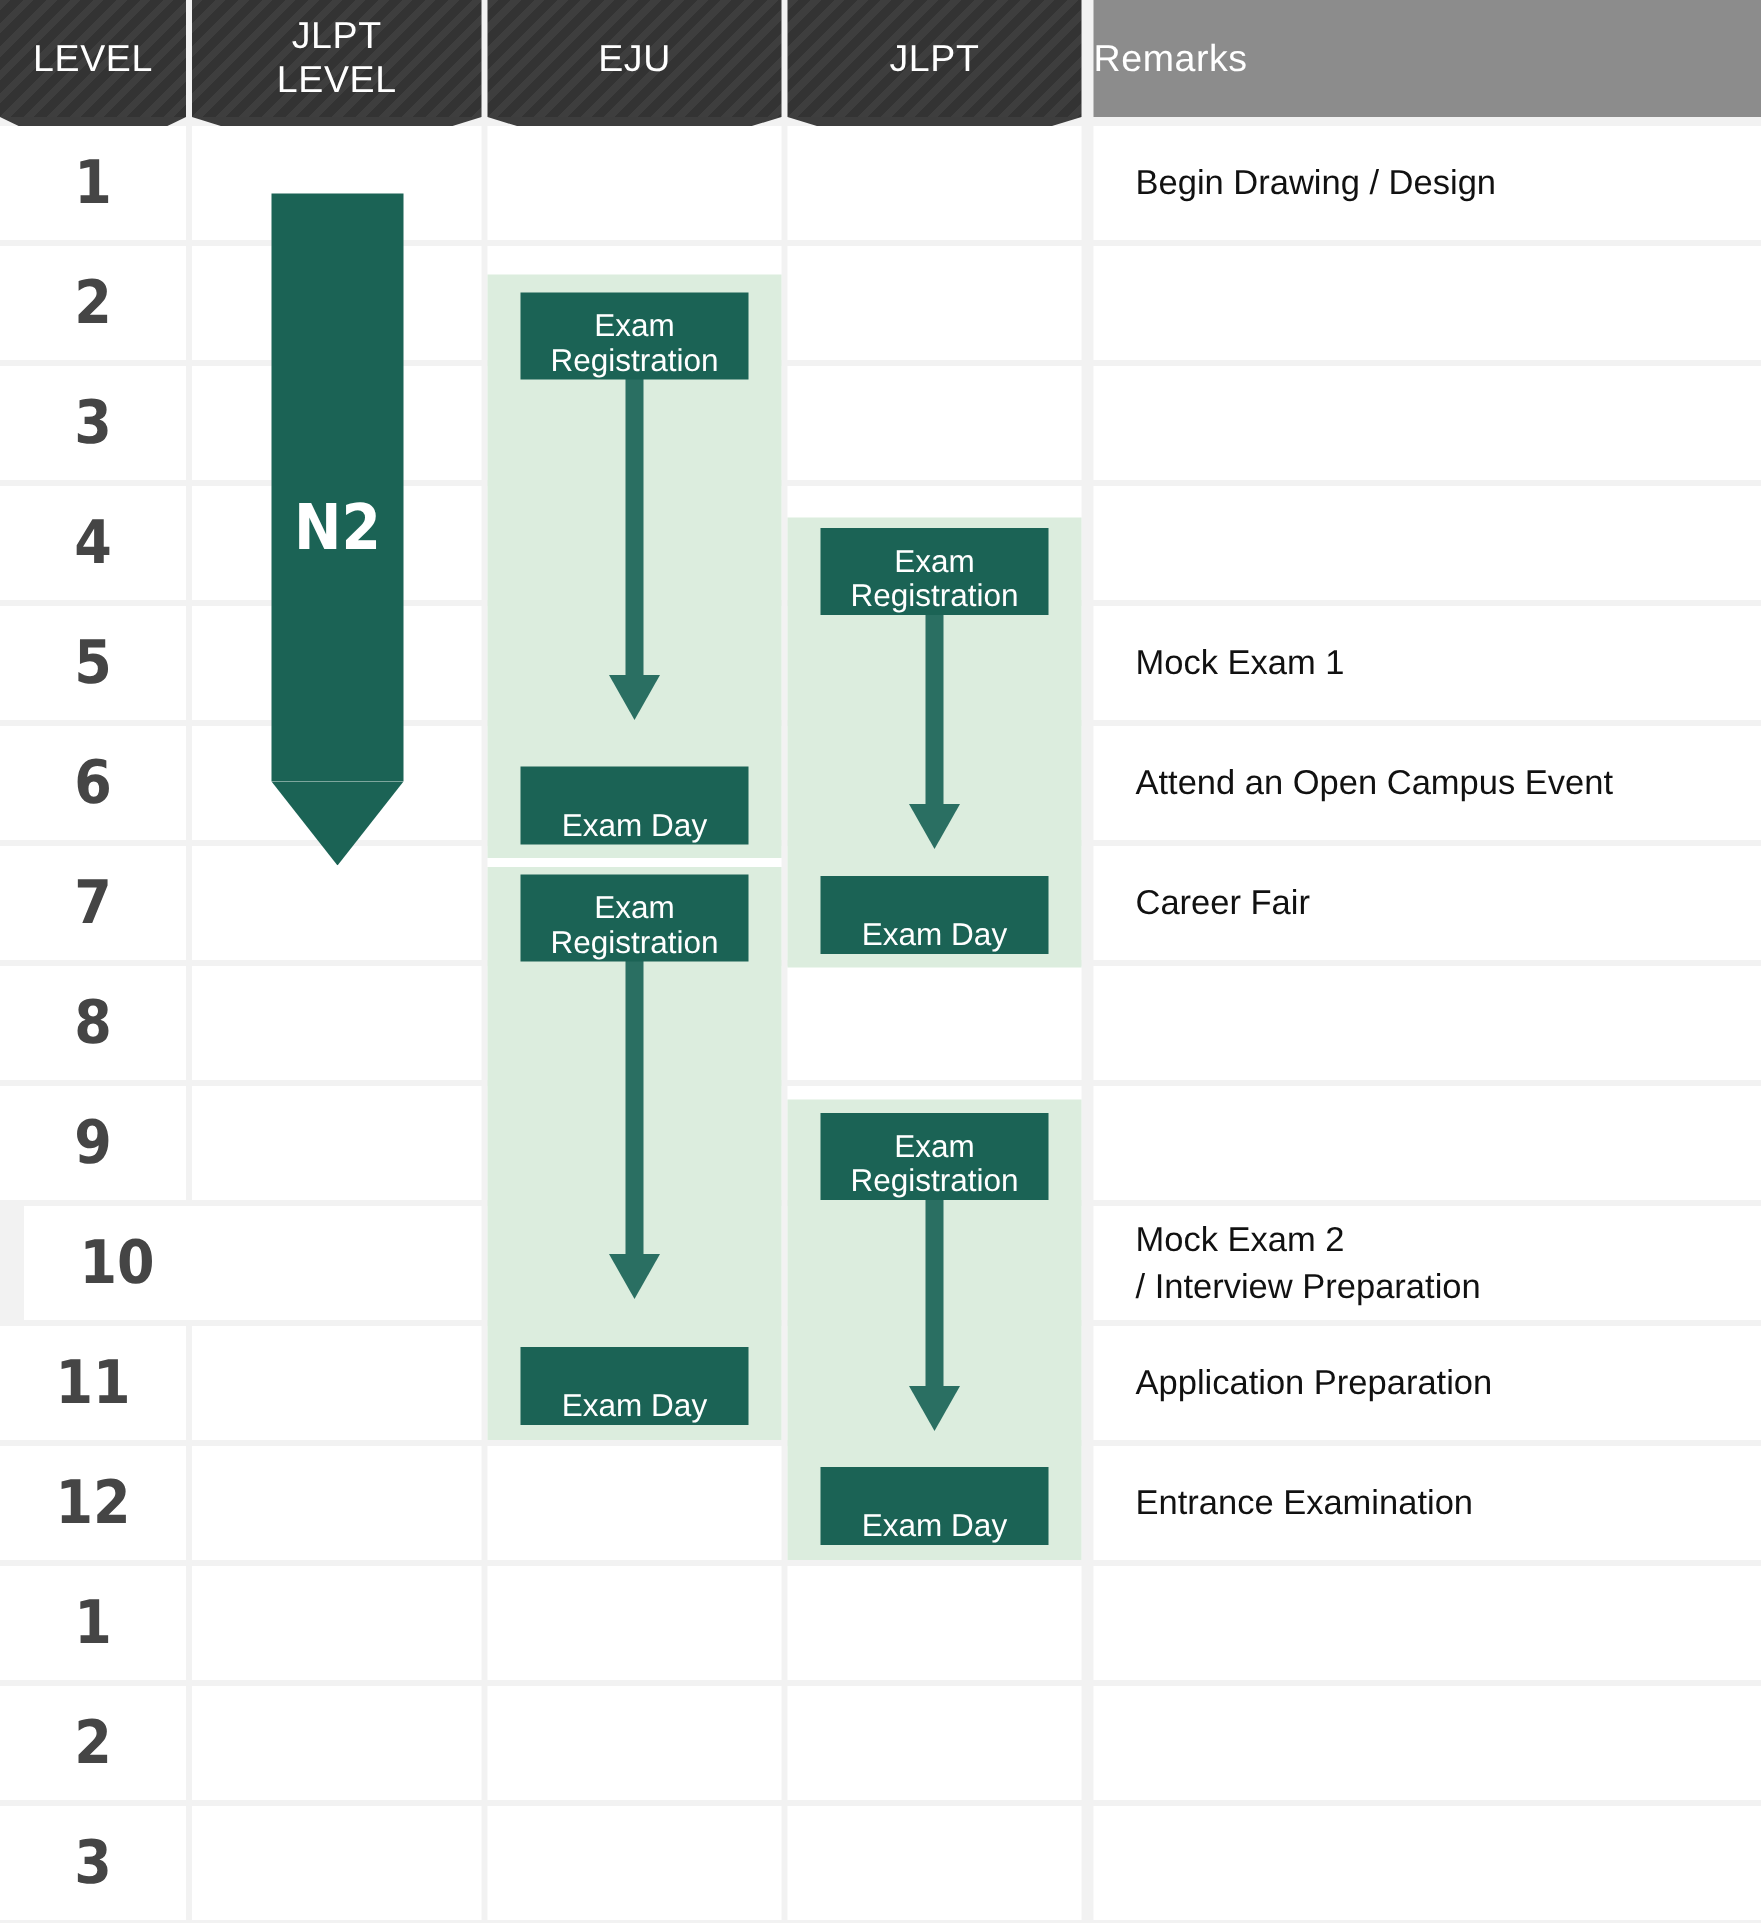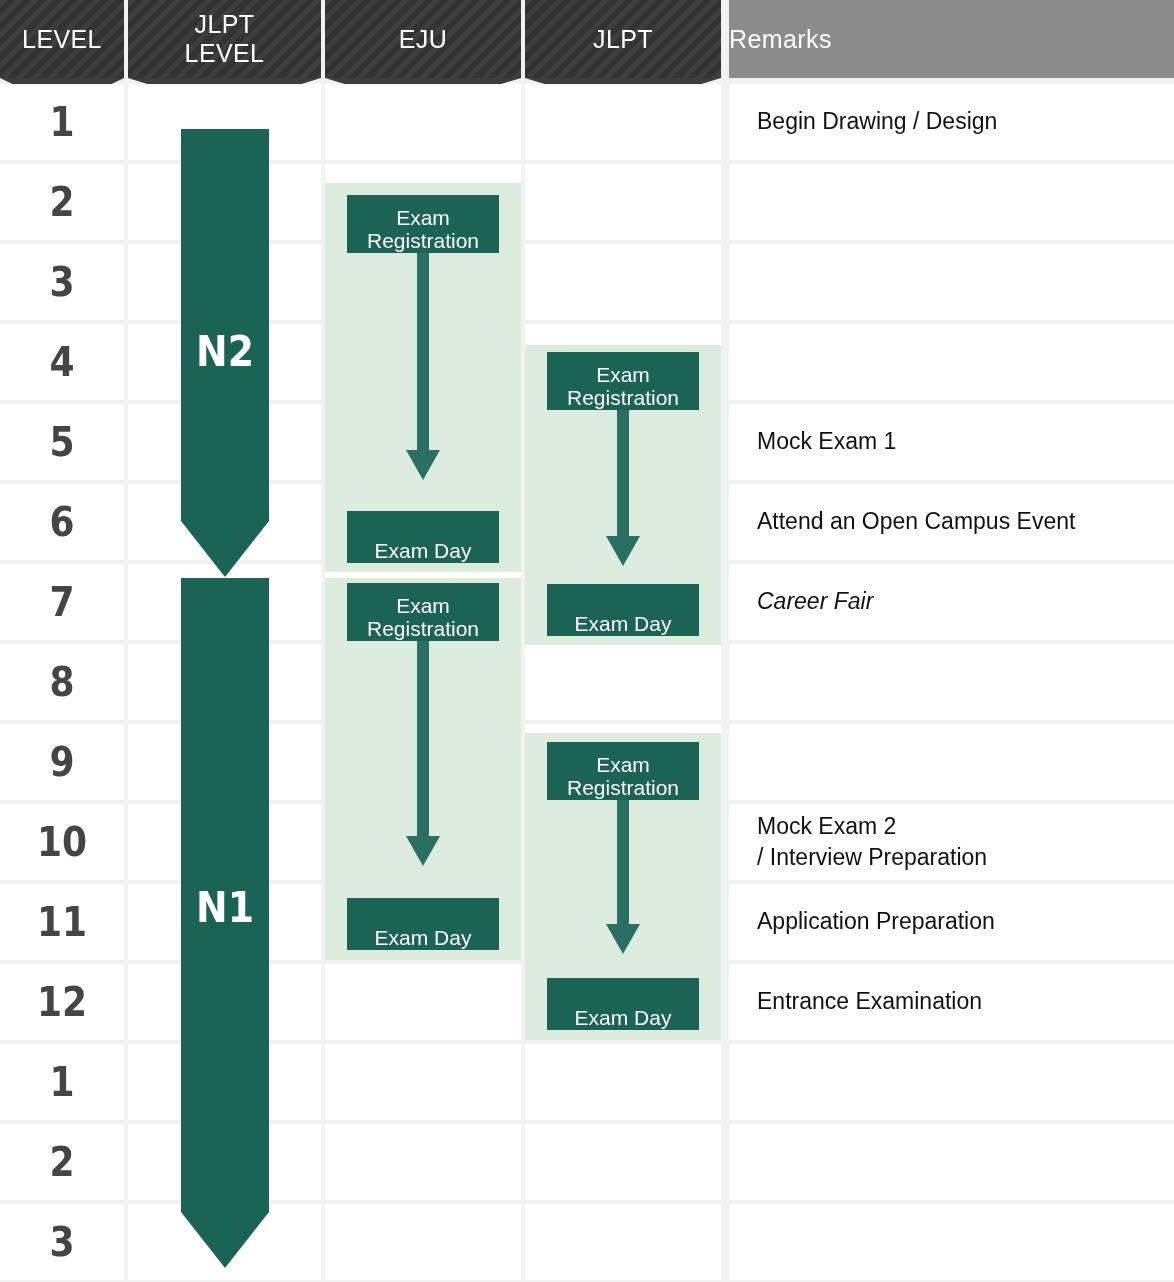--- a/index.html
+++ b/index.html
@@ -155,32 +155,32 @@
       <div class="cell remark-cell" style="left: 729px; top: 404px; width: 445px; height: 76px; z-index: 1;">Mock Exam 1</div>
       <div class="cell month-cell" style="left: 0px; top: 484px; width: 124px; height: 76px; z-index: 1;">6</div>
       <div class="cell " style="left: 128px; top: 484px; width: 193px; height: 76px; z-index: 1;"></div>
       <div class="cell " style="left: 325px; top: 484px; width: 196px; height: 76px; z-index: 1;"></div>
       <div class="cell " style="left: 525px; top: 484px; width: 196px; height: 76px; z-index: 1;"></div>
       <div class="cell remark-cell" style="left: 729px; top: 484px; width: 445px; height: 76px; z-index: 1;">Attend an Open Campus Event</div>
       <div class="cell month-cell" style="left: 0px; top: 564px; width: 124px; height: 76px; z-index: 1;">7</div>
       <div class="cell " style="left: 128px; top: 564px; width: 193px; height: 76px; z-index: 1;"></div>
       <div class="cell " style="left: 325px; top: 564px; width: 196px; height: 76px; z-index: 1;"></div>
       <div class="cell " style="left: 525px; top: 564px; width: 196px; height: 76px; z-index: 1;"></div>
-      <div class="cell remark-cell" style="left: 729px; top: 564px; width: 445px; height: 76px; z-index: 1; font-style: italic;">Career Fair</div>
+      <div class="cell remark-cell" style="left: 729px; top: 564px; width: 445px; height: 76px; z-index: 1;">Career Fair</div>
       <div class="cell month-cell" style="left: 0px; top: 644px; width: 124px; height: 76px; z-index: 1;">8</div>
       <div class="cell " style="left: 128px; top: 644px; width: 193px; height: 76px; z-index: 1;"></div>
       <div class="cell " style="left: 325px; top: 644px; width: 196px; height: 76px; z-index: 1;"></div>
       <div class="cell " style="left: 525px; top: 644px; width: 196px; height: 76px; z-index: 1;"></div>
       <div class="cell remark-cell" style="left: 729px; top: 644px; width: 445px; height: 76px; z-index: 1;"></div>
       <div class="cell month-cell" style="left: 0px; top: 724px; width: 124px; height: 76px; z-index: 1;">9</div>
       <div class="cell " style="left: 128px; top: 724px; width: 193px; height: 76px; z-index: 1;"></div>
       <div class="cell " style="left: 325px; top: 724px; width: 196px; height: 76px; z-index: 1;"></div>
       <div class="cell " style="left: 525px; top: 724px; width: 196px; height: 76px; z-index: 1;"></div>
       <div class="cell remark-cell" style="left: 729px; top: 724px; width: 445px; height: 76px; z-index: 1;"></div>
-      <div class="cell month-cell" style="left: 0px; top: 804px; width: 124px; height: 76px; z-index: 1;">10</div>
+      <div class="cell month-cell" style="left: 16px; top: 804px; width: 124px; height: 76px; z-index: 1;">10</div>
       <div class="cell " style="left: 128px; top: 804px; width: 193px; height: 76px; z-index: 1;"></div>
       <div class="cell " style="left: 325px; top: 804px; width: 196px; height: 76px; z-index: 1;"></div>
       <div class="cell " style="left: 525px; top: 804px; width: 196px; height: 76px; z-index: 1;"></div>
       <div class="cell remark-cell" style="left: 729px; top: 804px; width: 445px; height: 76px; z-index: 1;">Mock Exam 2
 / Interview Preparation</div>
       <div class="cell month-cell" style="left: 0px; top: 884px; width: 124px; height: 76px; z-index: 1;">11</div>
       <div class="cell " style="left: 128px; top: 884px; width: 193px; height: 76px; z-index: 1;"></div>
       <div class="cell " style="left: 325px; top: 884px; width: 196px; height: 76px; z-index: 1;"></div>
       <div class="cell " style="left: 525px; top: 884px; width: 196px; height: 76px; z-index: 1;"></div>
       <div class="cell remark-cell" style="left: 729px; top: 884px; width: 445px; height: 76px; z-index: 1;">Application Preparation</div>
@@ -205,25 +205,20 @@
       <div class="cell " style="left: 525px; top: 1204px; width: 196px; height: 76px; z-index: 1;"></div>
       <div class="cell remark-cell" style="left: 729px; top: 1204px; width: 445px; height: 76px; z-index: 1;"></div>
     </div>
 
   <div class="lvl" style="left: 181px; top: 129px; width: 88px; height: 448px; z-index: 3;">
     <div class="body" style="height:392px;"></div>
     <div class="tip" style="top:392px;height:56px;"></div>
     <div class="txt" style="top:198px;">N2</div>
   </div>
 
-  <div class="lvl" style="left: 181px; top: 578px; width: 88px; height: 690px; z-index: 3;">
-    <div class="body" style="height:634px;"></div>
-    <div class="tip" style="top:634px;height:56px;"></div>
-    <div class="txt" style="top:305px;">N1</div>
-  </div>
 
   <div class="shaft" style="left: 417px; top: 252px; width: 12px; height: 202px; z-index: 3;"></div>
   <div class="head" style="left: 406px; top: 450px; width: 34px; height: 30px; z-index: 3;"></div>
   <div class="ebox" style="left: 347px; top: 195px; width: 152px; height: 58px; z-index: 3;">
     <span style="white-space:pre-line;">Exam
 Registration</span>
   </div>
   <div class="ebox" style="left: 347px; top: 511px; width: 152px; height: 52px; z-index: 3;">
     <span>Exam Day</span>
   </div>

